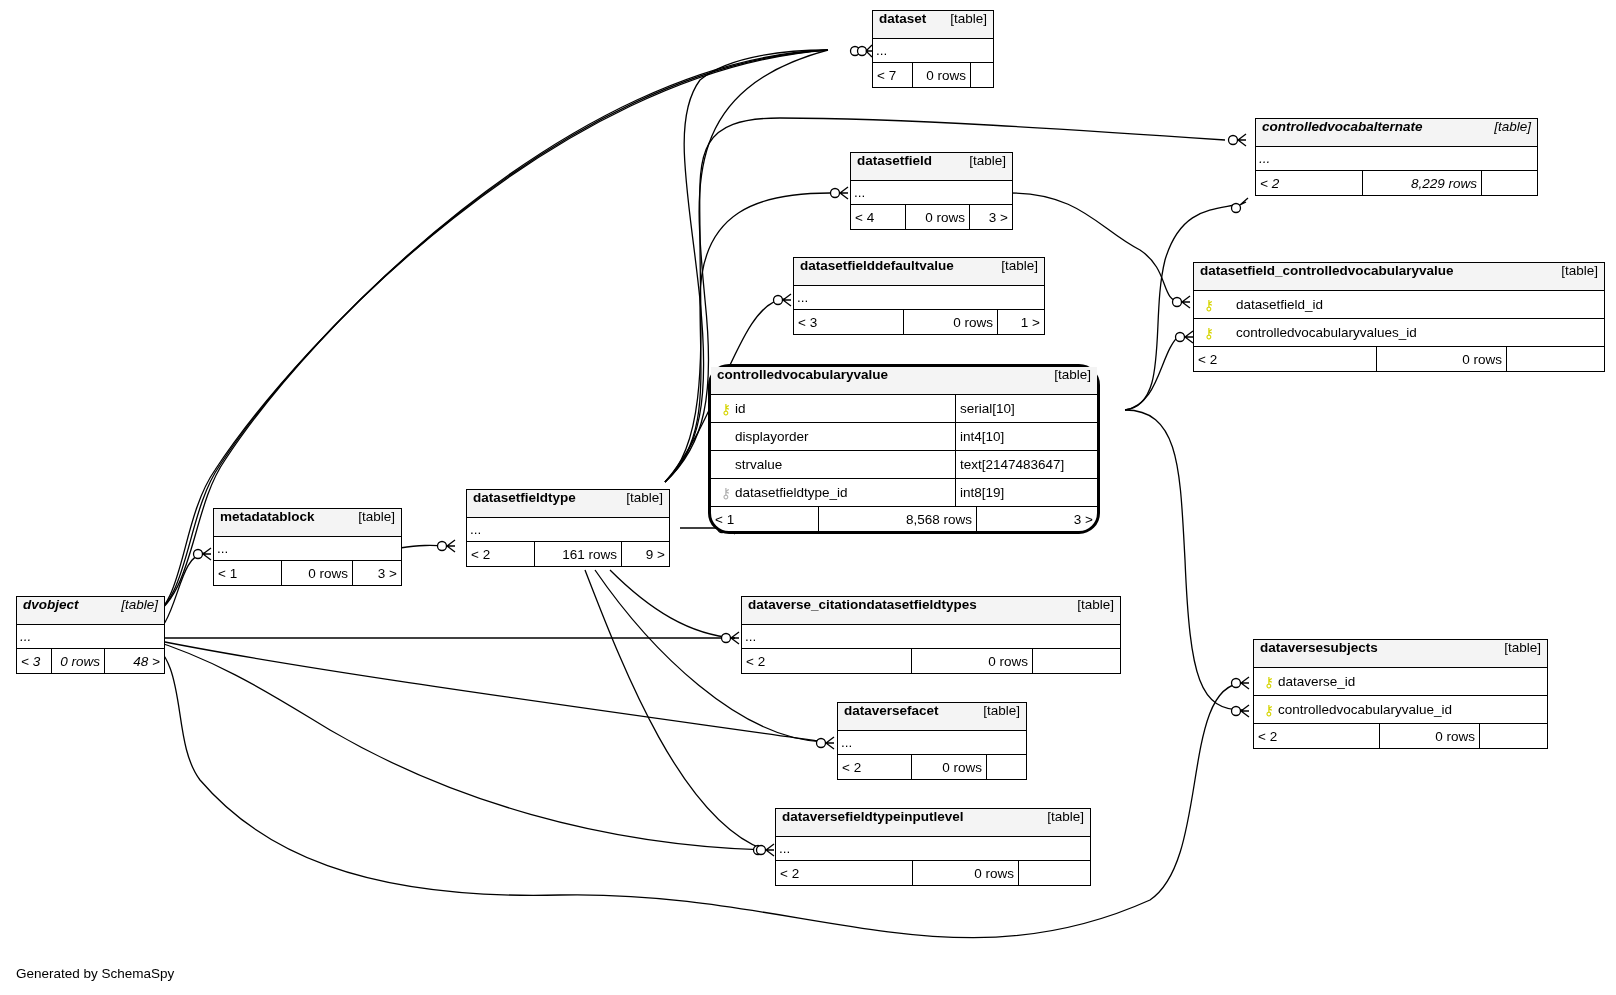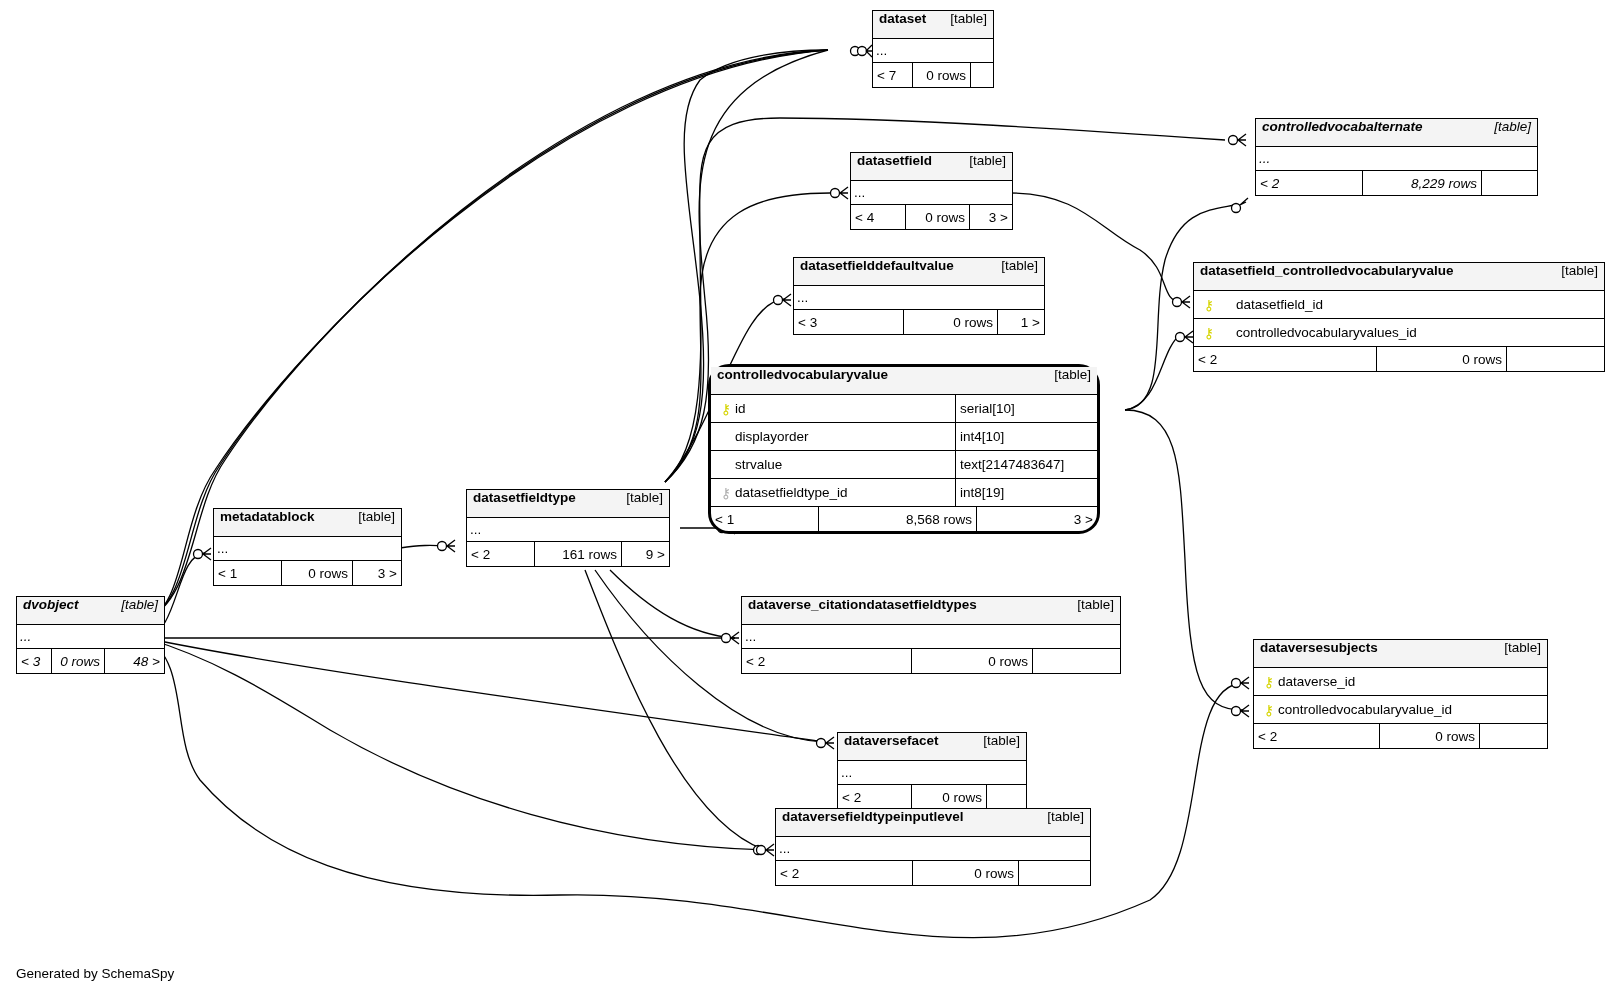--- a/index.html
+++ b/index.html
@@ -270,21 +270,21 @@
       <span>[table]</span>
     </div>
   <div class="row ell">...</div>
   <div class="foot">
       <div class="lp" style="width:170px">&lt; 2</div>
       <div class="rc" style="width:121px">0 rows</div>
       <div class="ch" style="flex:1"></div>
     </div>
 </div>
 
-<div class="tbl" style="left:837px;top:702px;width:190px;margin-top:30px;">
+<div class="tbl" style="left:837px;top:702px;width:190px;">
   <div class="hdr">
       <span class="name">dataversefacet</span>
       <span>[table]</span>
     </div>
   <div class="row ell">...</div>
   <div class="foot">
       <div class="lp" style="width:74px">&lt; 2</div>
       <div class="rc" style="width:75px">0 rows</div>
       <div class="ch" style="flex:1"></div>
     </div>

